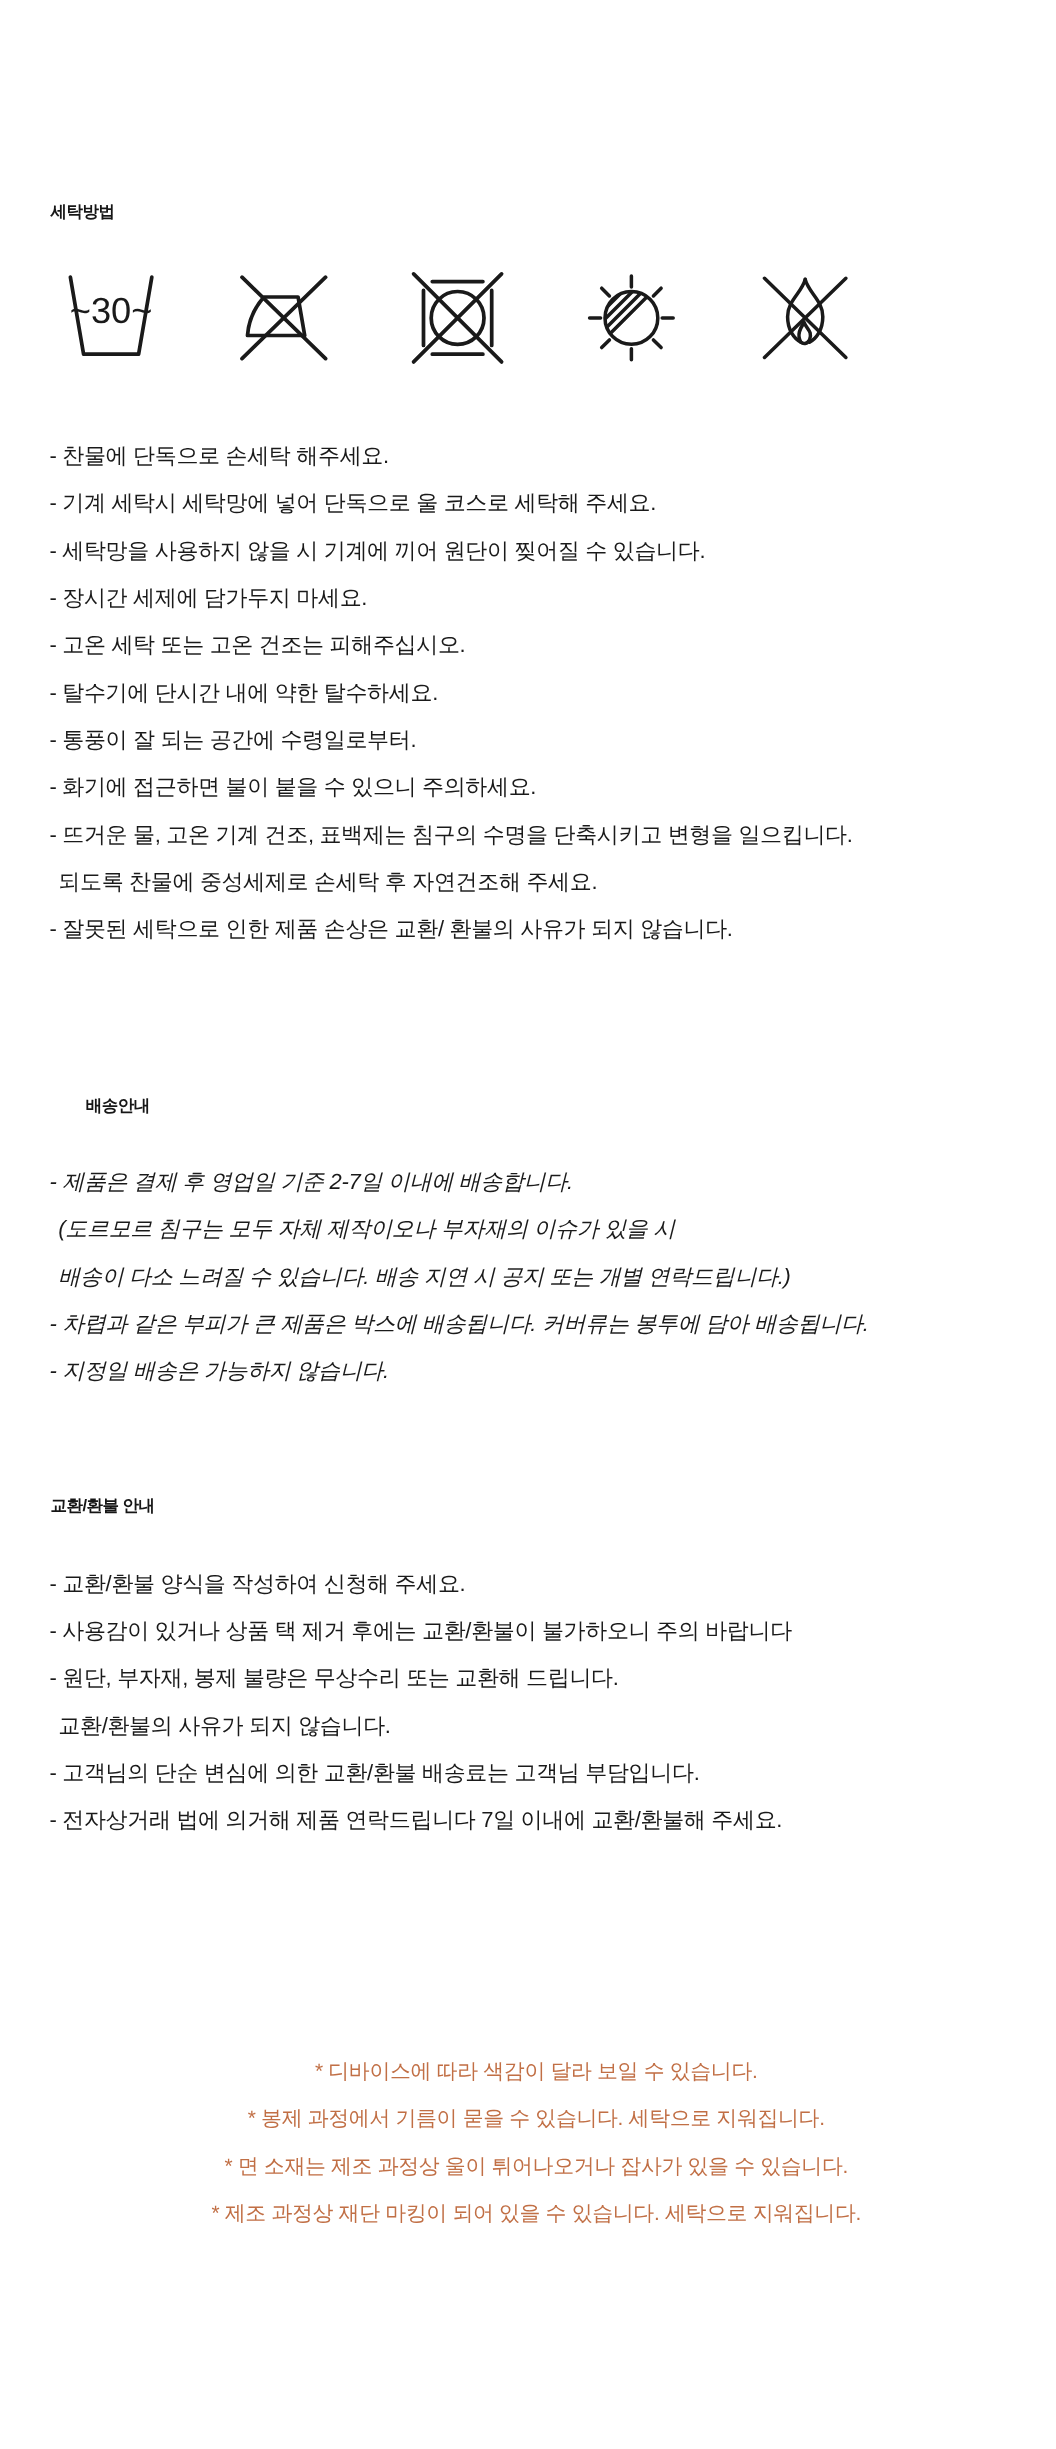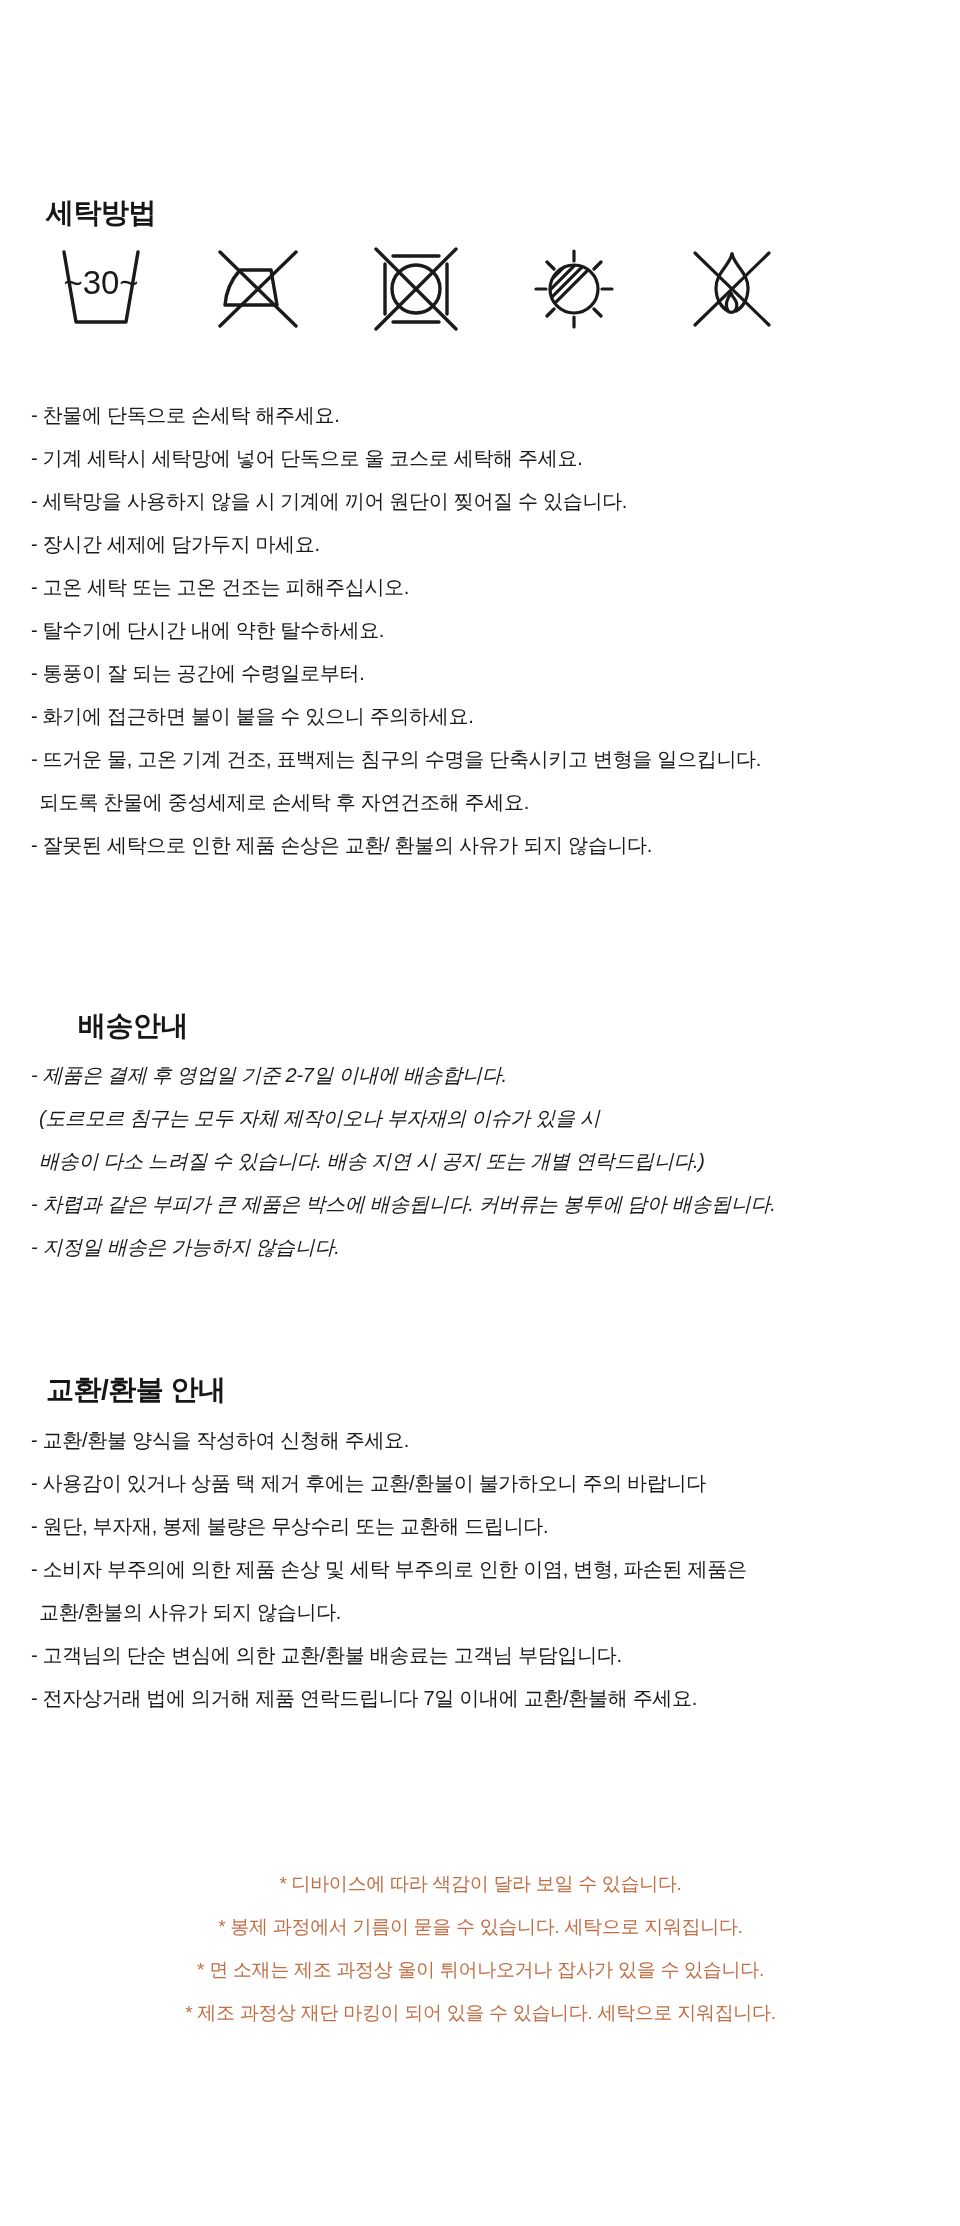--- a/index.html
+++ b/index.html
@@ -11,21 +11,21 @@
     position: relative;
     width: 960px;
     height: 2226px;
     background: #ffffff;
     color: #1a1a1a;
     overflow: hidden;
   }
   .section-title {
     position: absolute;
     left: 46px;
-    font-size: 28px;
+    font-size: 15px;
     font-weight: 700;
     letter-spacing: -0.5px;
     color: #161616;
   }
   #washing-title { top: 171px; }
   #shipping-title { top: 984px; margin-left: 32px; }
   #refund-title  { top: 1348px; }
 
   .icons-row {
     position: absolute;
@@ -34,21 +34,21 @@
     display: flex;
     gap: 58px;
     align-items: flex-start;
   }
   .care-icon { display: block; width: 100px; height: 92px; }
   .care-icon svg { display: block; width: 100%; height: 100%; }
   .care-icon svg * { vector-effect: non-scaling-stroke; }
 
   .line-list {
     position: absolute;
-    left: 31px;
+    left: 45px;
     right: 30px;
   }
   #washing-list { top: 394px; }
   #shipping-list { top: 1054px; font-style: italic; }
   #refund-list { top: 1419px; }
   #notes-list { top: 1862px; text-align: center; }
 
   .line {
     font-size: 20px;
     line-height: 43px;
@@ -142,21 +142,20 @@
     <div class="line">- 차렵과 같은 부피가 큰 제품은 박스에 배송됩니다. 커버류는 봉투에 담아 배송됩니다.</div>
     <div class="line">- 지정일 배송은 가능하지 않습니다.</div>
   </div>
 
   <h2 class="section-title" id="refund-title">교환/환불 안내</h2>
 
   <div class="line-list" id="refund-list">
     <div class="line">- 교환/환불 양식을 작성하여 신청해 주세요.</div>
     <div class="line">- 사용감이 있거나 상품 택 제거 후에는 교환/환불이 불가하오니 주의 바랍니다</div>
     <div class="line">- 원단, 부자재, 봉제 불량은 무상수리 또는 교환해 드립니다.</div>
-    <div class="line">- 소비자 부주의에 의한 제품 손상 및 세탁 부주의로 인한 이염, 변형, 파손된 제품은</div>
     <div class="line cont">교환/환불의 사유가 되지 않습니다.</div>
     <div class="line">- 고객님의 단순 변심에 의한 교환/환불 배송료는 고객님 부담입니다.</div>
     <div class="line">- 전자상거래 법에 의거해 제품 연락드립니다 7일 이내에 교환/환불해 주세요.</div>
   </div>
 
   <div class="line-list" id="notes-list">
     <div class="line">* 디바이스에 따라 색감이 달라 보일 수 있습니다.</div>
     <div class="line">* 봉제 과정에서 기름이 묻을 수 있습니다. 세탁으로 지워집니다.</div>
     <div class="line">* 면 소재는 제조 과정상 울이 튀어나오거나 잡사가 있을 수 있습니다.</div>
     <div class="line">* 제조 과정상 재단 마킹이 되어 있을 수 있습니다. 세탁으로 지워집니다.</div>

